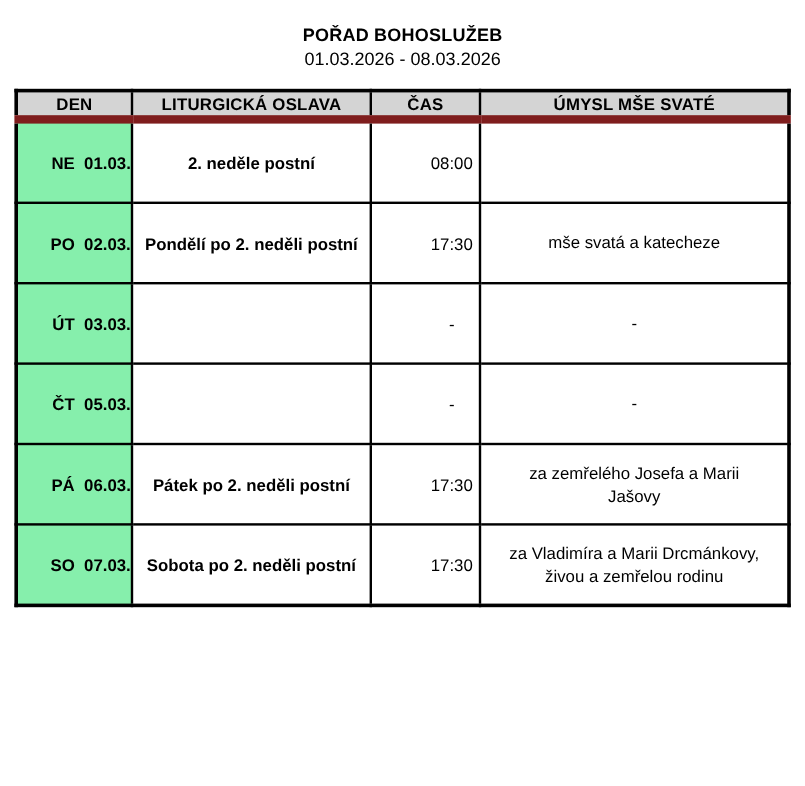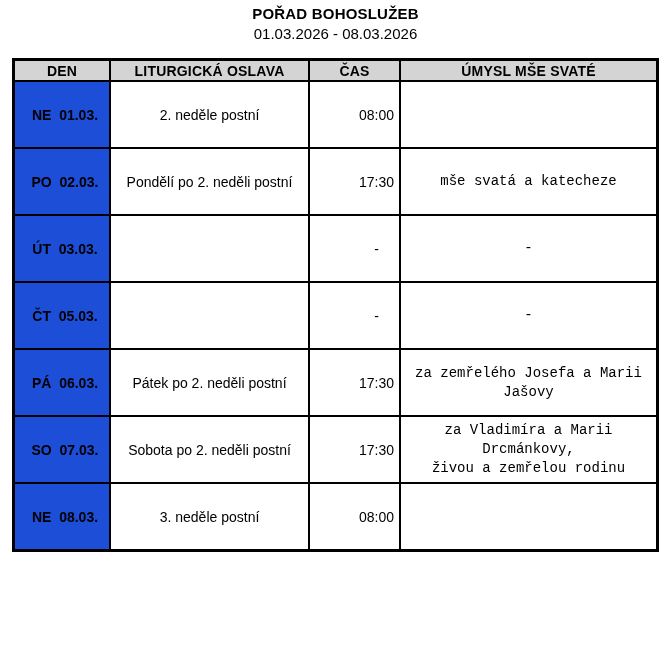--- a/index.html
+++ b/index.html
@@ -10,21 +10,21 @@
   body {
     width: 671px;
     height: 655px;
     overflow: hidden;
     font-family: "Liberation Sans", sans-serif;
     color: #000000;
     -webkit-font-smoothing: antialiased;
   }
   .titles {
     text-align: center;
-    padding-top: 4px;
+    padding-top: 20px;
   }
   .title-line {
     font-size: 15px;
     font-weight: bold;
     line-height: 20px;
     letter-spacing: 0.2px;
   }
   .date-line {
     font-size: 15px;
     font-weight: normal;
@@ -42,48 +42,47 @@
     border: 2px solid #000000;
     padding: 0;
     vertical-align: middle;
   }
   .schedule thead th {
     background: #d4d4d4;
     font-size: 14px;
     font-weight: bold;
     height: 19px;
     text-align: center;
-    border-bottom: 1px solid #7f1d1d;
+    border-bottom: 7px solid #7f1d1d;
     letter-spacing: 0.2px;
   }
   .schedule tbody td {
     height: 65px;
     font-size: 14px;
     text-align: center;
     padding-left: 44px;
   }
   .col-day        { width: 94px;  }
-  .col-celebration{ width: 197px; }
+  .col-celebration{ width: 197px; font-weight: bold; }
   .col-time       { width: 89px;  }
   .col-intention  { width: 255px; }
   .schedule tbody td.col-day {
-    background: #1d4ed8;
+    background: #86efac;
     font-weight: bold;
-    text-align: center;
+    text-align: right;
     padding-left: 6px;
     white-space: pre;
   }
   .schedule tbody td.col-celebration {
     padding: 0 3px;
   }
   .schedule tbody td.col-intention {
     white-space: pre-line;
     line-height: 19px;
     padding: 0 4px;
-    font-family: Liberation Mono, monospace;
   }
 </style>
 </head>
 <body>
 
 <div class="page">
 
   <div class="titles">
     <div class="title-line">POŘAD BOHOSLUŽEB</div>
     <div class="date-line">01.03.2026 - 08.03.2026</div>
@@ -130,22 +129,16 @@
     <td class="col-intention">za zemřelého Josefa a Marii
 Jašovy</td>
   </tr>
         <tr>
     <td class="col-day">SO  07.03.</td>
     <td class="col-celebration">Sobota po 2. neděli postní</td>
     <td class="col-time">17:30</td>
     <td class="col-intention">za Vladimíra a Marii Drcmánkovy,
 živou a zemřelou rodinu</td>
   </tr>
-        <tr>
-    <td class="col-day">NE  08.03.</td>
-    <td class="col-celebration">3. neděle postní</td>
-    <td class="col-time">08:00</td>
-    <td class="col-intention"></td>
-  </tr>
       </tbody>
   </table>
 
 </div>
 
 </body></html>

